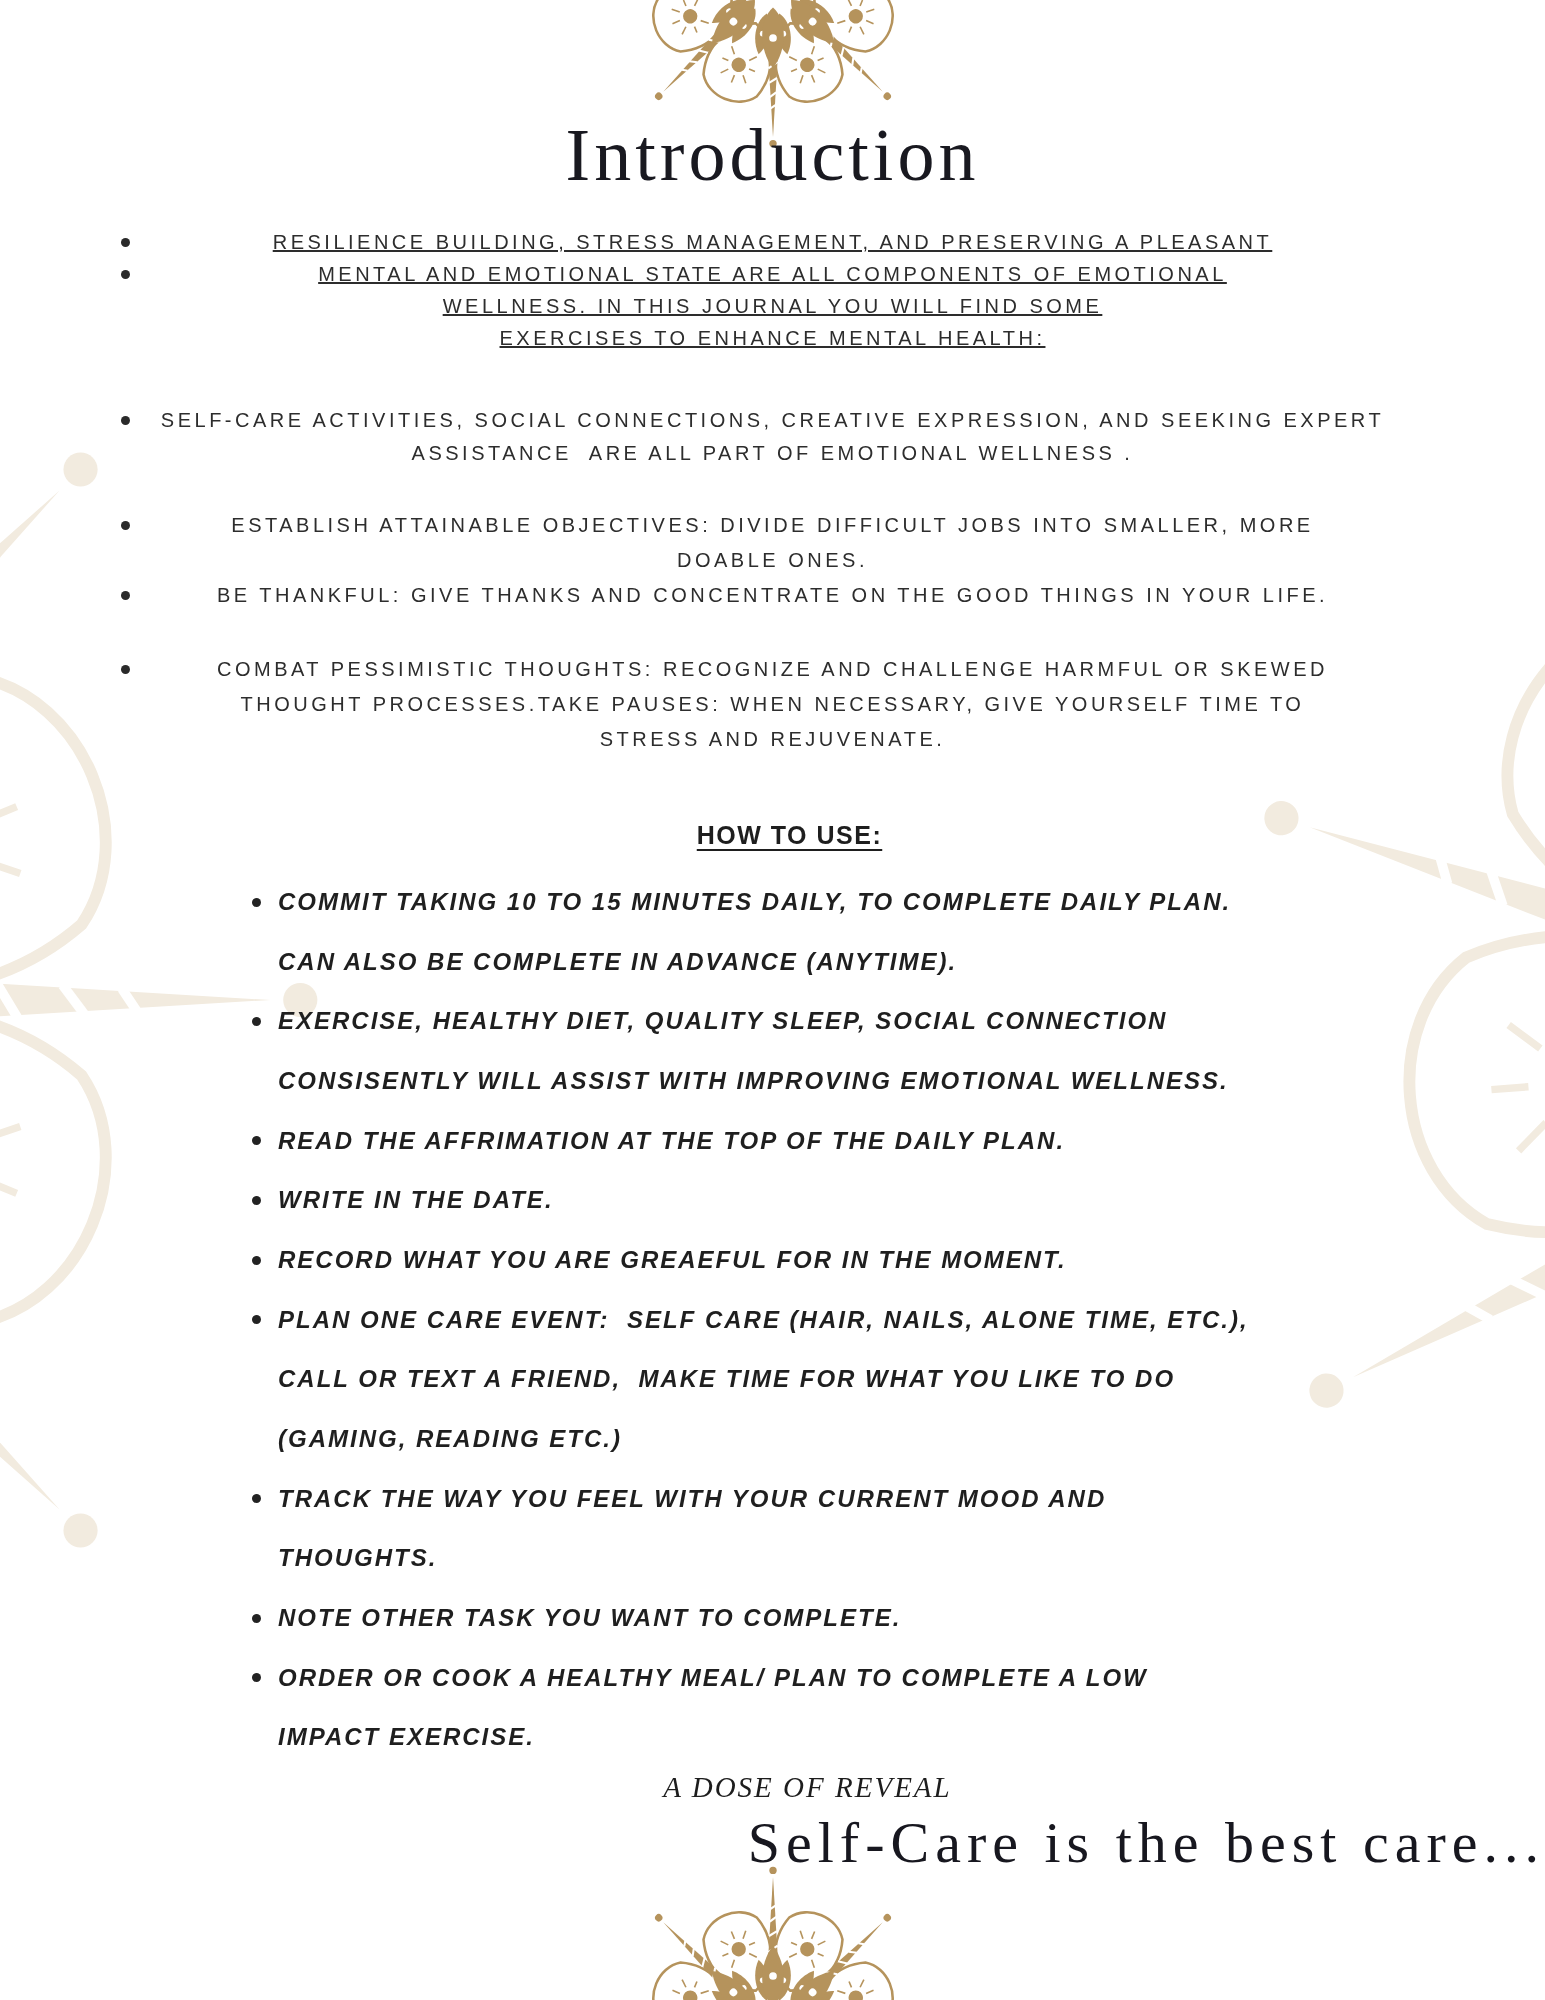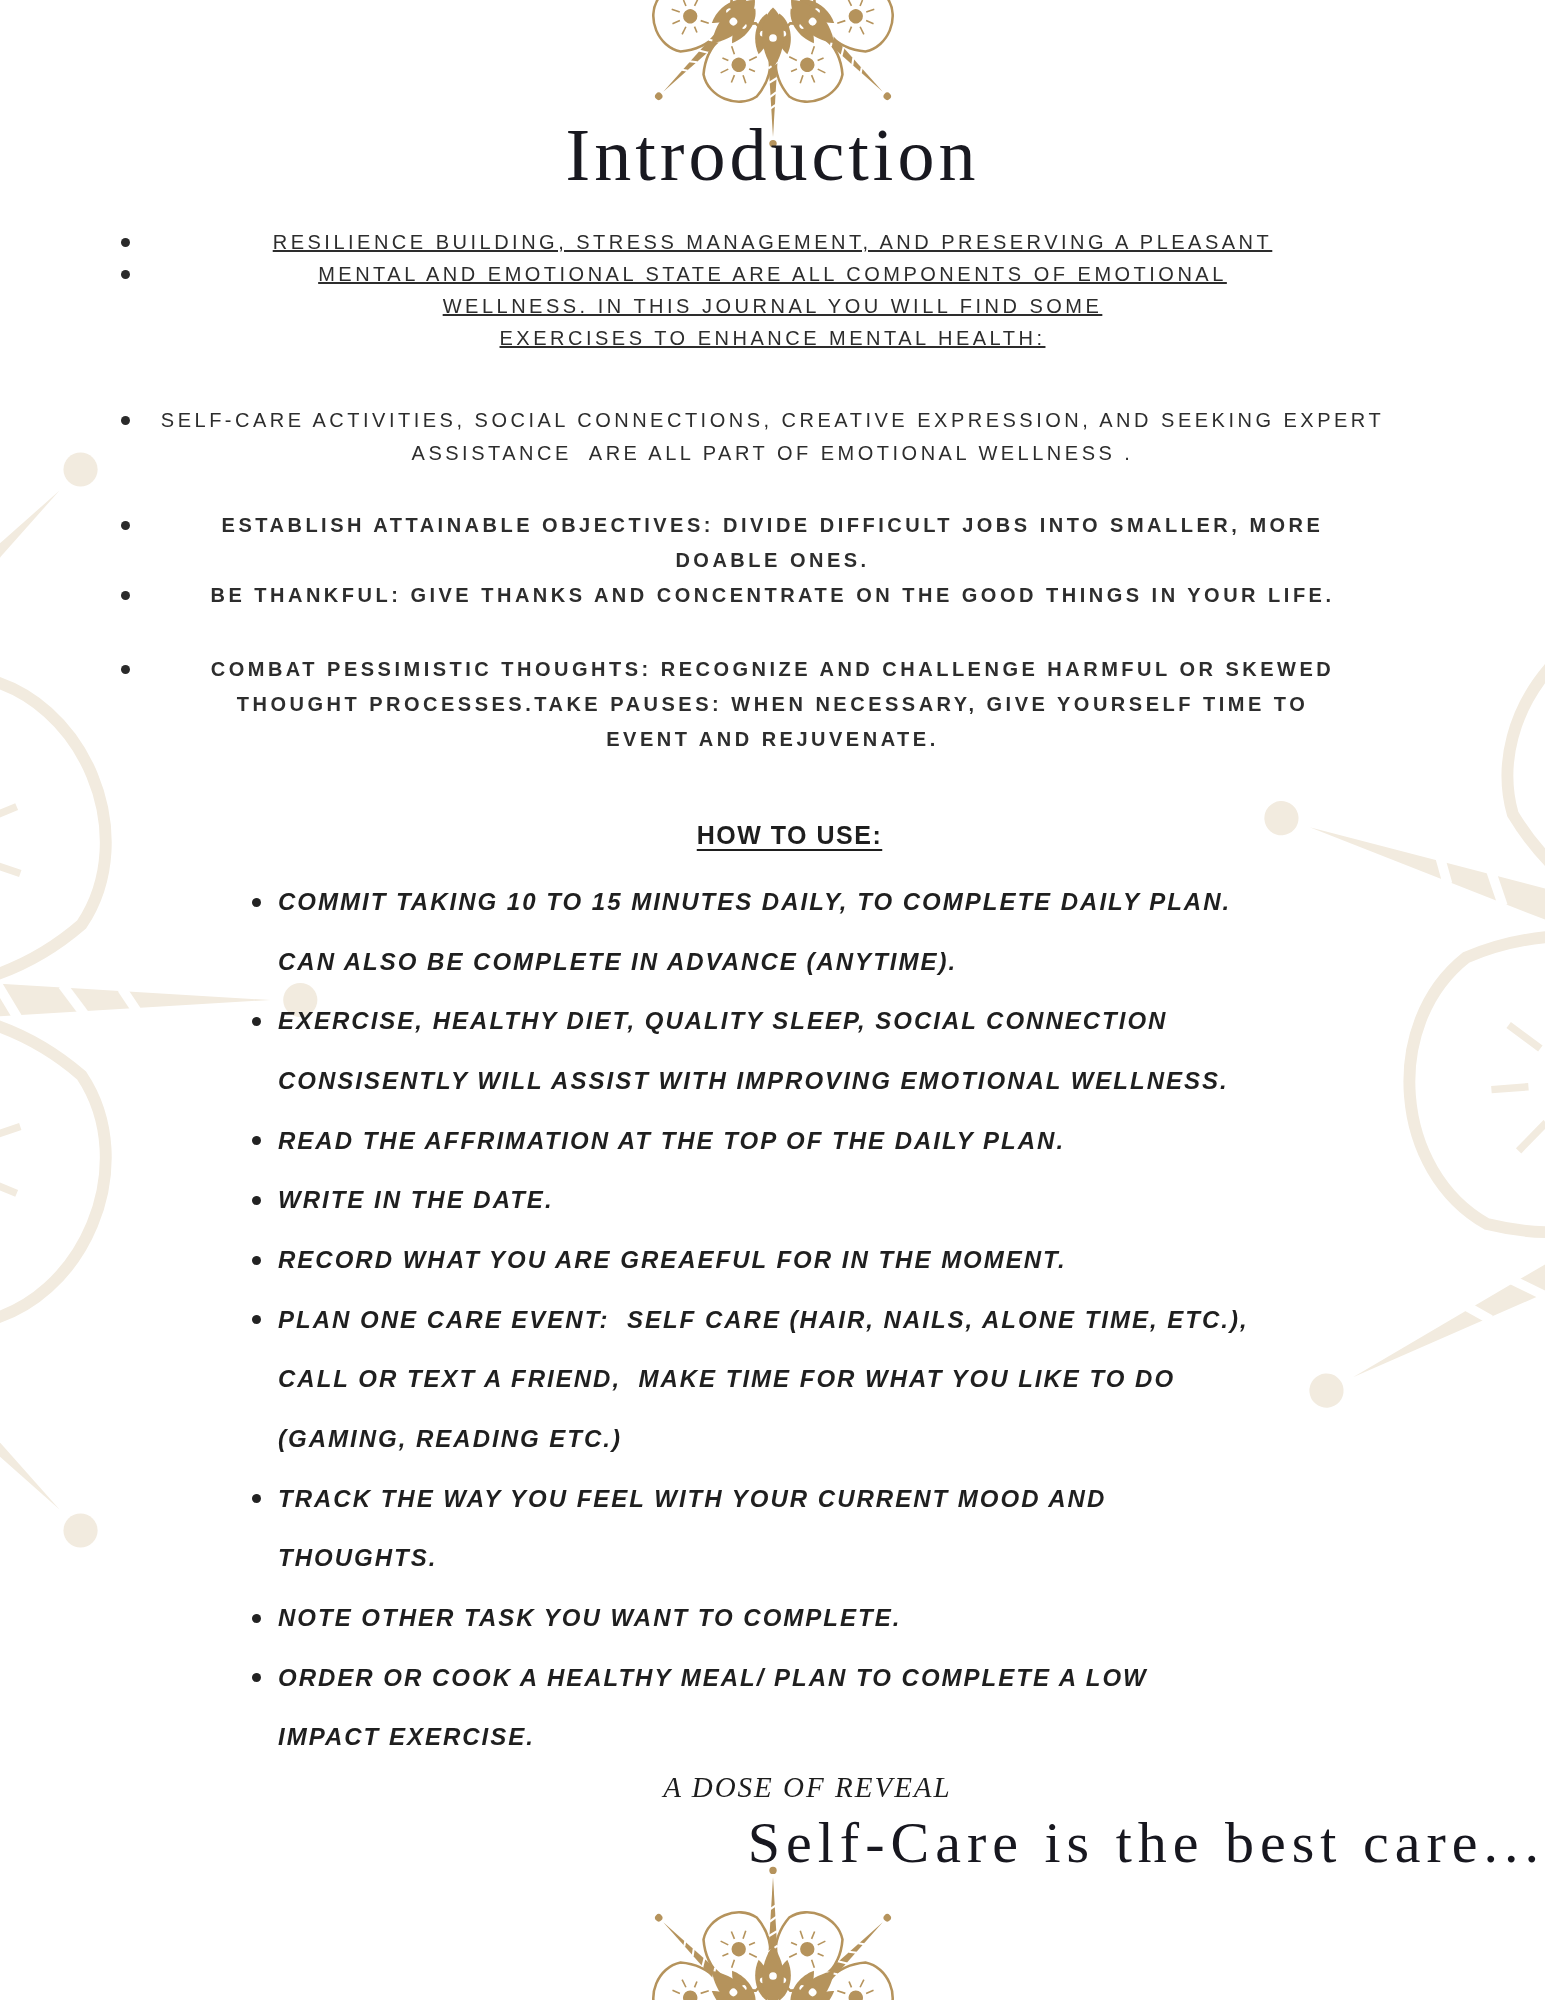--- a/index.html
+++ b/index.html
@@ -24,21 +24,21 @@
     font-size:74px;font-weight:400;letter-spacing:4px;
     color:#191920;line-height:1;
   }
   .igroup{position:absolute;left:0;width:100%;z-index:2;}
   .iline{
     position:relative;text-align:center;white-space:pre;
     font-size:20px;letter-spacing:3.5px;color:#2d2d2d;
   }
   .lh32 .iline{line-height:32px;height:32px;text-decoration:underline;}
   .lh33 .iline{line-height:33px;height:33px;}
-  .lh35 .iline{line-height:35px;height:35px;font-weight:bold;}
+  .lh35 .iline{line-height:35px;height:35px;}
   #groupA{top:226px;} #groupB{top:404px;} #groupC{top:508px;} #groupD{top:652px;}
   .idot{
     position:absolute;left:121px;top:50%;margin-top:-4.5px;
     width:9px;height:9px;border-radius:50%;background:#2a2a2a;
   }
   #howto-heading{
     top:820px;text-align:center;height:30px;line-height:30px;
     font-size:25px;font-weight:bold;letter-spacing:1.5px;color:#1e1e1e;
     text-decoration:underline;text-underline-offset:5px;text-decoration-thickness:2px;padding-left:17px;
   }
@@ -177,21 +177,21 @@
 
 <div class="igroup lh35" id="groupC">
   <div class="iline"><span class="idot"></span><span>ESTABLISH ATTAINABLE OBJECTIVES: DIVIDE DIFFICULT JOBS INTO SMALLER, MORE</span></div>
   <div class="iline"><span>DOABLE ONES.</span></div>
   <div class="iline"><span class="idot"></span><span>BE THANKFUL: GIVE THANKS AND CONCENTRATE ON THE GOOD THINGS IN YOUR LIFE.</span></div>
 </div>
 
 <div class="igroup lh35" id="groupD">
   <div class="iline"><span class="idot"></span><span>COMBAT PESSIMISTIC THOUGHTS: RECOGNIZE AND CHALLENGE HARMFUL OR SKEWED</span></div>
   <div class="iline"><span>THOUGHT PROCESSES.TAKE PAUSES: WHEN NECESSARY, GIVE YOURSELF TIME TO</span></div>
-  <div class="iline"><span>EVENT AND REJUVENATE.</span></div>
+  <div class="iline"><span>STRESS AND REJUVENATE.</span></div>
 </div>
 
 <div class="layer" id="howto-heading">HOW TO USE:</div>
 
 <div id="howto-list">
   <div class="hline"><span class="hdot"></span><span>COMMIT TAKING 10 TO 15 MINUTES DAILY, TO COMPLETE DAILY PLAN.</span></div>
   <div class="hline"><span>CAN ALSO BE COMPLETE IN ADVANCE (ANYTIME).</span></div>
   <div class="hline"><span class="hdot"></span><span>EXERCISE, HEALTHY DIET, QUALITY SLEEP, SOCIAL CONNECTION</span></div>
   <div class="hline"><span>CONSISENTLY WILL ASSIST WITH IMPROVING EMOTIONAL WELLNESS.</span></div>
   <div class="hline"><span class="hdot"></span><span>READ THE AFFRIMATION AT THE TOP OF THE DAILY PLAN.</span></div>

